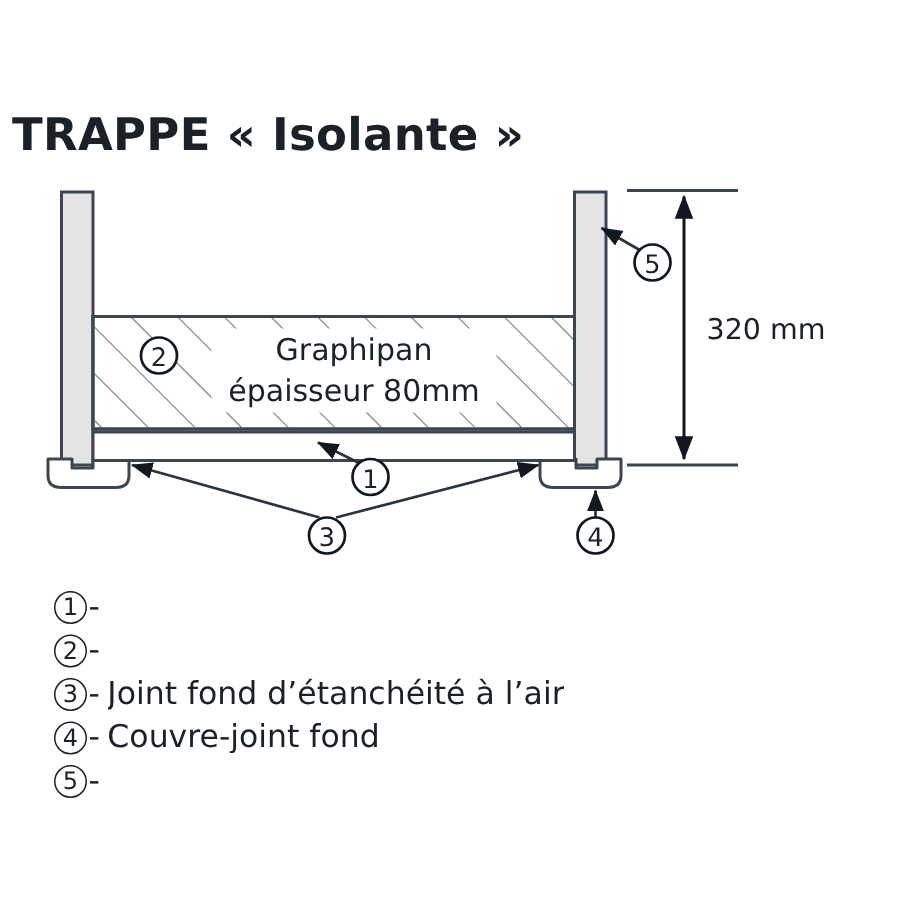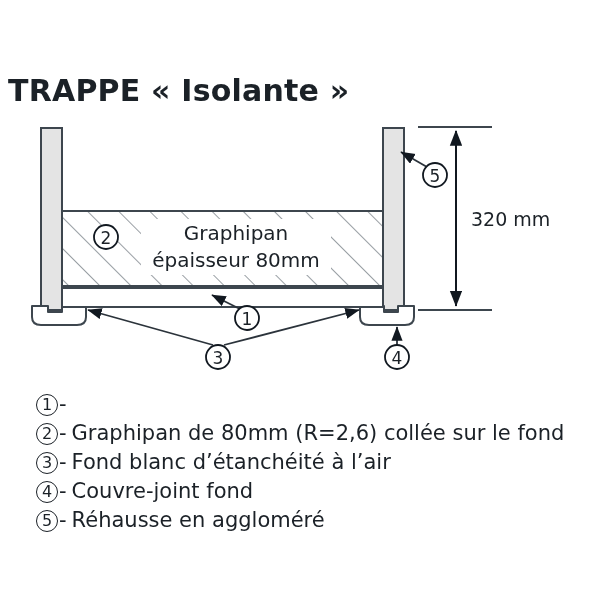--- a/index.html
+++ b/index.html
@@ -178,32 +178,30 @@
   </svg>
 
   <div class="legend">
     <div class="legend-row">
       <span class="legend-num">1</span>
       <span class="legend-dash">-</span>
     </div>
     <div class="legend-row">
       <span class="legend-num">2</span>
       <span class="legend-dash">-</span>
-      <span class="legend-text">Graphipan de 80mm (R=2,6) collée sur le fond</span>
     </div>
     <div class="legend-row">
       <span class="legend-num">3</span>
       <span class="legend-dash">-</span>
-      <span class="legend-text">Fond blanc d’étanchéité à l’air</span>
+      <span class="legend-text">Joint fond d’étanchéité à l’air</span>
     </div>
     <div class="legend-row">
       <span class="legend-num">4</span>
       <span class="legend-dash">-</span>
       <span class="legend-text">Couvre-joint fond</span>
     </div>
     <div class="legend-row">
       <span class="legend-num">5</span>
       <span class="legend-dash">-</span>
-      <span class="legend-text">Réhausse en aggloméré</span>
     </div>
   </div>
 
 </div>
 
 </body></html>

